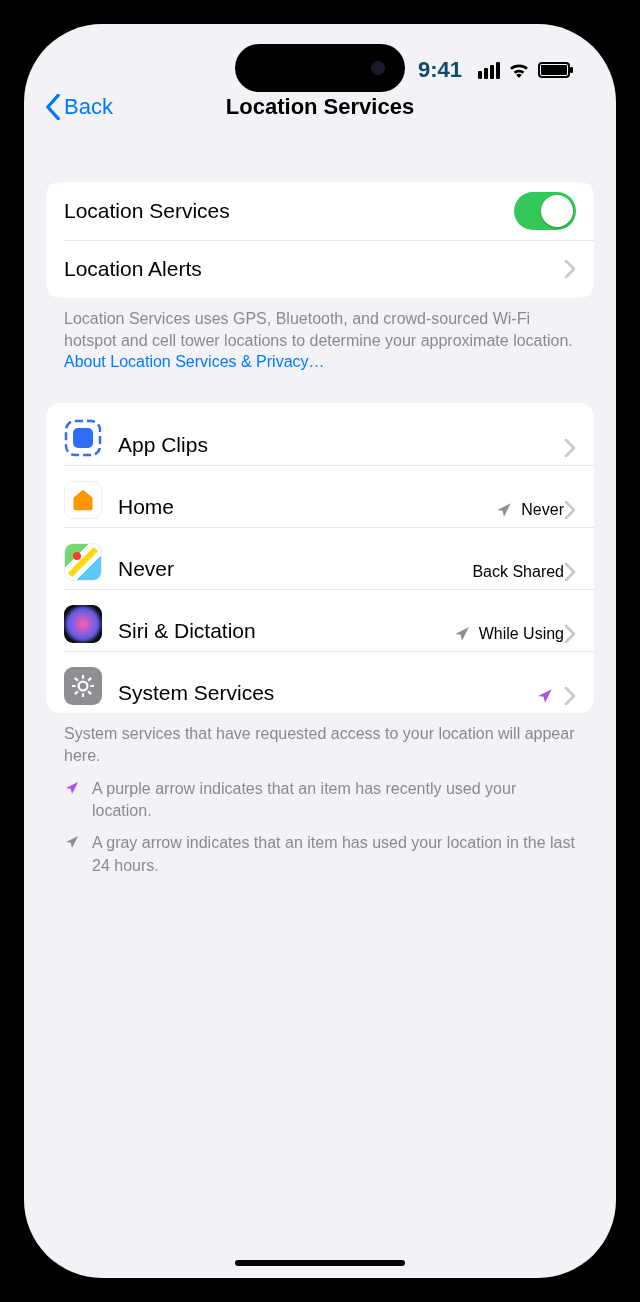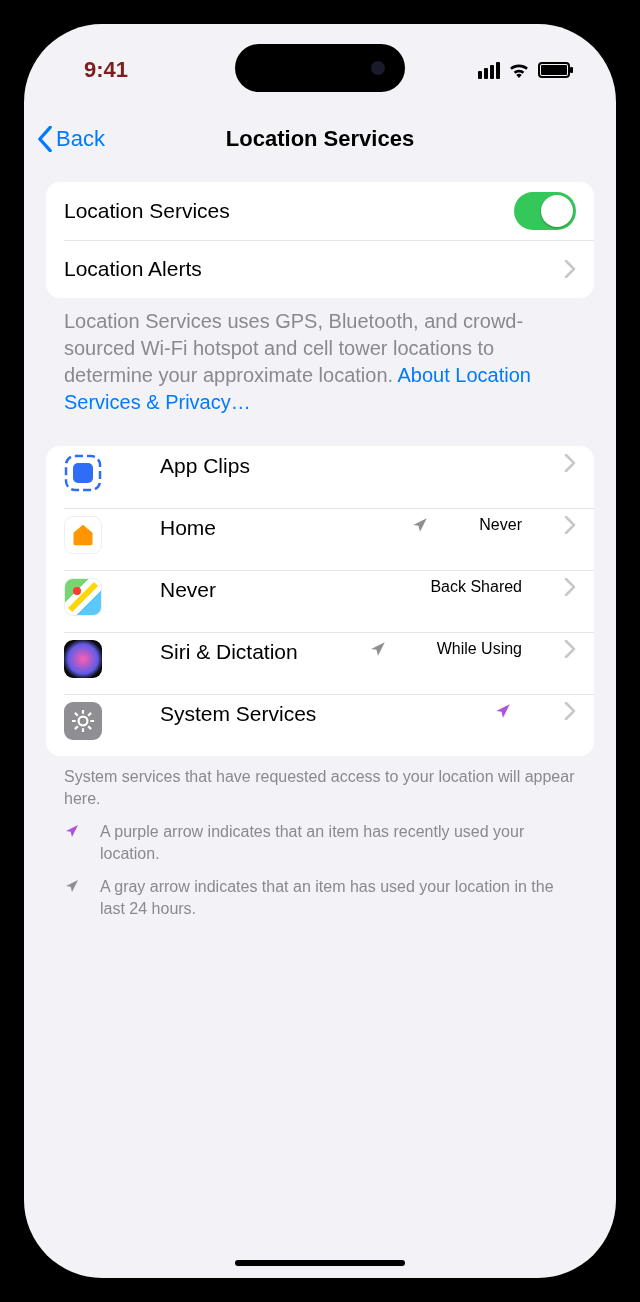--- a/index.html
+++ b/index.html
@@ -35,59 +35,59 @@
   .island{
     position:absolute;top:20px;left:50%;transform:translateX(-50%);
     width:170px;height:48px;border-radius:26px;background:#000;z-index:10;
   }
   .island:after{
     content:"";position:absolute;right:20px;top:50%;transform:translateY(-50%);
     width:14px;height:14px;border-radius:50%;background:#1a1a2c;
   }
   
   .status{
-    display:flex;justify-content:space-between;align-items:center;
-    padding:22px 46px 0 60px;height:70px;font-size:22px;font-weight:600;color:#7f1d1d;
+    display:flex;justify-content:flex-end;align-items:center;
+    padding:22px 46px 0 60px;height:70px;font-size:22px;font-weight:600;color:#0c4a6e;gap:16px;
   }
   .status .right{display:flex;align-items:center;gap:8px;}
   .bars{display:inline-flex;align-items:flex-end;gap:2px;}
   .bars i{width:4px;background:#000;border-radius:1px;display:inline-block;}
   .bars i:nth-child(1){height:8px}.bars i:nth-child(2){height:11px}.bars i:nth-child(3){height:14px}.bars i:nth-child(4){height:17px}
   .wifi{width:22px;height:16px;}
   .batt{width:32px;height:16px;border:2px solid #000;border-radius:4px;position:relative;}
   .batt:after{content:"";position:absolute;right:-5px;top:3px;width:3px;height:6px;background:#000;border-radius:1px;}
   .batt i{position:absolute;inset:1px;background:#000;border-radius:1px;}
   
-  .nav{display:flex;align-items:flex-end;position:relative;height:58px;padding:0 12px;}
+  .nav{display:flex;align-items:flex-start;position:relative;height:58px;padding:0 20px;}
   .back{display:flex;align-items:center;color:var(--link);font-size:22px;gap:2px;}
   .back svg{width:18px;height:26px;}
   .title{position:absolute;left:0;right:0;text-align:center;font-size:22px;font-weight:600;pointer-events:none;}
   .content{padding:0 22px 40px;}
   
   .group{background:var(--card);border-radius:14px;margin-top:40px;overflow:hidden;}
   .group:first-child{margin-top:30px;}
   .row{display:flex;align-items:center;min-height:58px;padding:10px 18px 10px 18px;font-size:21px;position:relative;}
   .row+.row:before{content:"";position:absolute;left:18px;right:0;top:0;height:1px;background:var(--sep);}
   .row .label{flex:1;color:var(--text);}
   .chev{width:12px;height:18px;flex:none;}
   .chev svg{display:block;}
   .toggle{width:62px;height:38px;border-radius:19px;background:var(--green);position:relative;flex:none;}
   .toggle i{position:absolute;right:3px;top:3px;width:32px;height:32px;border-radius:50%;background:#fff;box-shadow:0 1px 2px rgba(0,0,0,.3);}
-  .footer{font-size:20px;color:var(--sub);padding:10px 18px 0;line-height:1.35;}
+  .footer{font-size:16px;color:var(--sub);padding:10px 18px 0;line-height:1.35;}
   .footer a{color:var(--link);text-decoration:none;}
   
   .app-row{padding-left:18px;}
-  .app-row .inner{display:flex;align-items:flex-start;min-height:62px;padding:8px 18px 8px 0;position:relative;gap:42px;}
+  .app-row .inner{display:flex;align-items:flex-end;min-height:62px;padding:8px 18px 8px 0;position:relative;}
   .app-row+.app-row .inner:before{content:"";position:absolute;left:0;right:0;top:0;height:1px;background:var(--sep);}
   .app-icon{width:38px;height:38px;border-radius:9px;margin-right:16px;flex:none;display:flex;align-items:center;justify-content:center;font-size:20px;}
   .app-row .label{flex:1;font-size:21px;}
   .loc-arrow{width:18px;height:18px;margin-right:8px;flex:none;}
   
   .legend{font-size:16px;color:var(--sub);padding:10px 18px 0;line-height:1.4;}
-  .legend .item{display:flex;gap:20px;margin-top:10px;}
+  .legend .item{display:flex;gap:12px;margin-top:10px;}
   .legend .item svg{flex:none;width:16px;height:16px;margin-top:2px;}
   
   .home-ind{position:absolute;bottom:12px;left:50%;transform:translateX(-50%);width:170px;height:6px;border-radius:3px;background:#000;}
   
   .ic-appclips{background:#fff;position:relative;}
   .ic-home{background:#fff;border:1px solid #eee;}
   .ic-maps{background:linear-gradient(135deg,#76d672 0 33%,#fff 33% 66%,#5ac8fa 66%);position:relative;border:1px solid #eee;}
   .ic-siri{background:radial-gradient(circle at 50% 50%,#ff5db1,#5e5ce6 55%,#0a0a0a 75%);}
   .ic-sys{background:#8e8e93;}
 </style>

